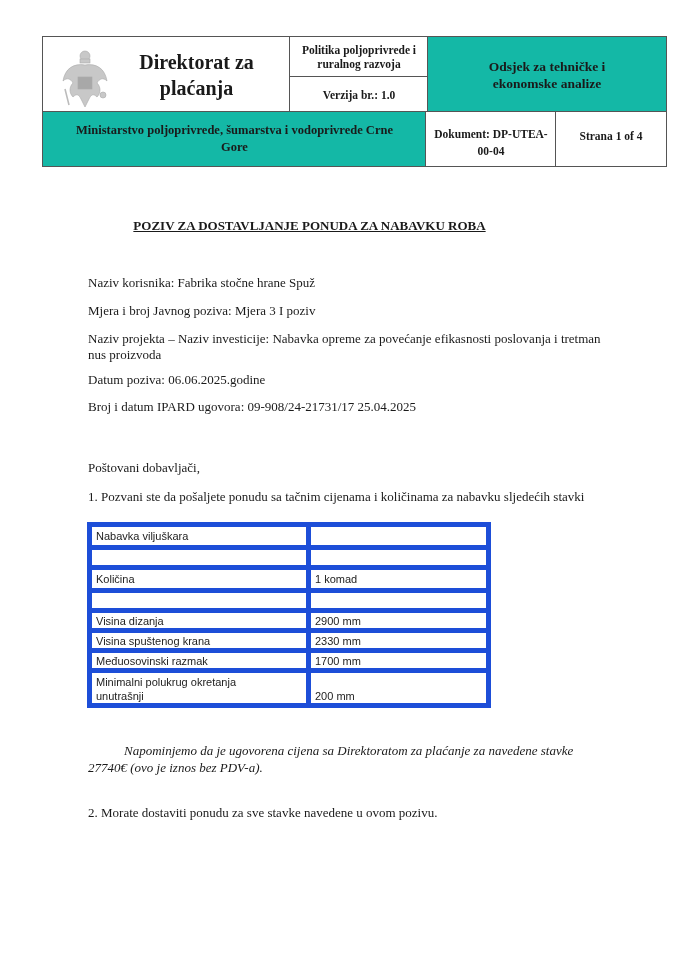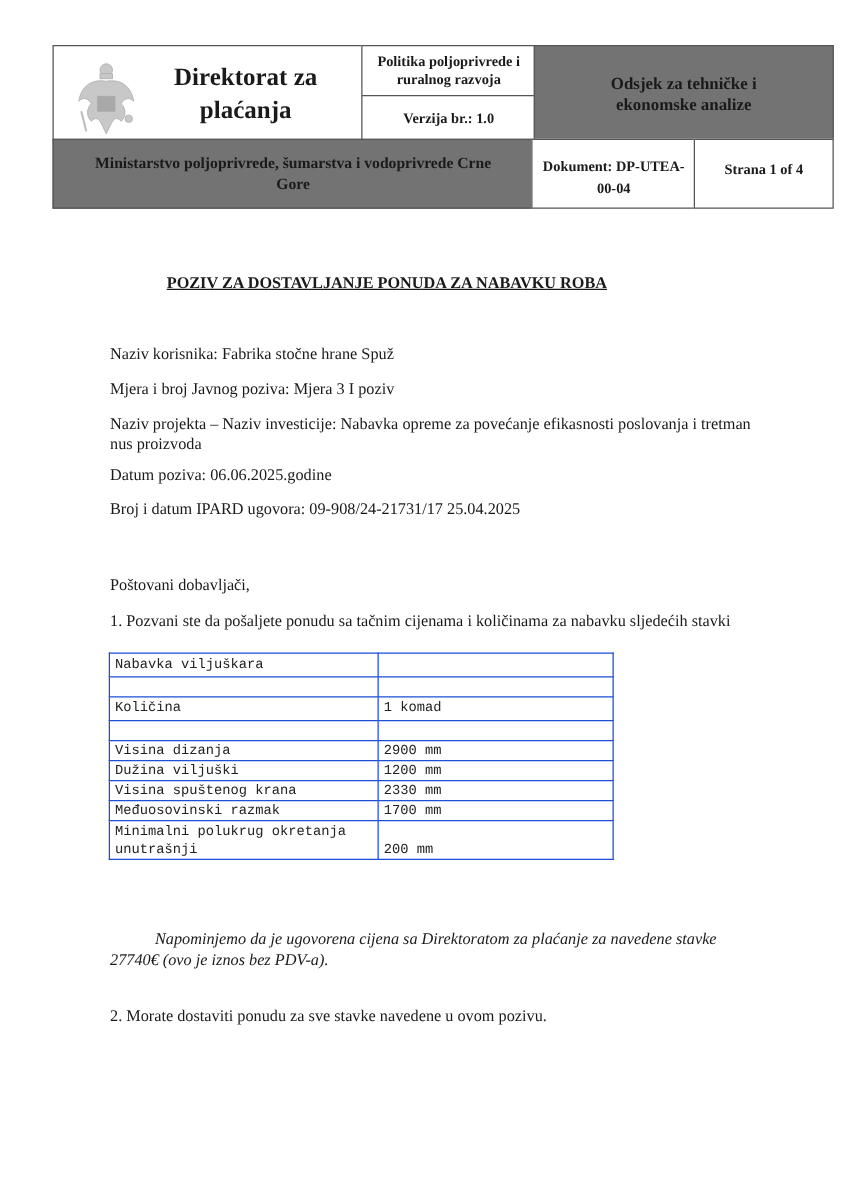--- a/index.html
+++ b/index.html
@@ -1,26 +1,26 @@
 <!DOCTYPE html>
 <html><head>
   <meta charset="utf-8">
   <style>
     html, body { margin: 0; padding: 0; background: #ffffff; }
     body { width: 679px; height: 960px; position: relative; overflow: hidden; font-family: "Liberation Serif", "DejaVu Serif", serif; color: #1a1a1a; }
     .hdr-cell { position: absolute; border: 1.5px solid #555; box-sizing: border-box; display: flex; align-items: center; justify-content: center; text-align: center; font-weight: bold; }
-    .gray { background: #737373; }
+    .gray { background: #14b8a6; }
     .white { background: #ffffff; }
     .title { font-size: 20px; line-height: 26px; }
     .small-b { font-size: 11.5px; line-height: 14px; }
     .mid-b { font-size: 13.5px; line-height: 17px; }
     .body-line { position: absolute; left: 88px; font-size: 13px; line-height: 16px; white-space: nowrap; }
     .doc-title { position: absolute; left: 0; width: 619px; top: 218px; text-align: center; font-weight: bold; font-size: 13px; text-decoration: underline; }
     table.spec { position: absolute; left: 87px; top: 522px; width: 404px; border-collapse: collapse; font-family: "Liberation Sans", "DejaVu Sans", sans-serif; font-size: 11px; color: #222; }
-    table.spec td { border: 1px solid #1d4ed8; padding: 0 4px; height: 15px; vertical-align: bottom; line-height: 14px; font-family: Liberation Mono, monospace; }
+    table.spec td { border: 5px solid #1d4ed8; padding: 0 4px; height: 15px; vertical-align: bottom; line-height: 14px; }
     table.spec td.c1 { width: 206px; }
     table.spec tr.first td { height: 18px; vertical-align: middle; }
     table.spec tr.tall td { height: 30px; }
     .note { position: absolute; left: 88px; width: 572px; top: 742px; font-size: 13px; line-height: 17px; font-style: italic; text-align: justify; }
     .note .indent { display: inline-block; width: 36px; }
     .emblem { position: absolute; left: 58px; top: 50px; width: 52px; height: 64px; }
   </style>
 </head>
 <body>
 
@@ -101,24 +101,20 @@
   </tr>
   <tr>
     <td class="c1"></td>
     <td></td>
   </tr>
   <tr>
     <td class="c1">Visina dizanja</td>
     <td>2900 mm</td>
   </tr>
   <tr>
-    <td class="c1">Dužina viljuški</td>
-    <td>1200 mm</td>
-  </tr>
-  <tr>
     <td class="c1">Visina spuštenog krana</td>
     <td>2330 mm</td>
   </tr>
   <tr>
     <td class="c1">Međuosovinski razmak</td>
     <td>1700 mm</td>
   </tr>
   <tr class="tall">
     <td class="c1">
       <div>Minimalni polukrug okretanja</div>

